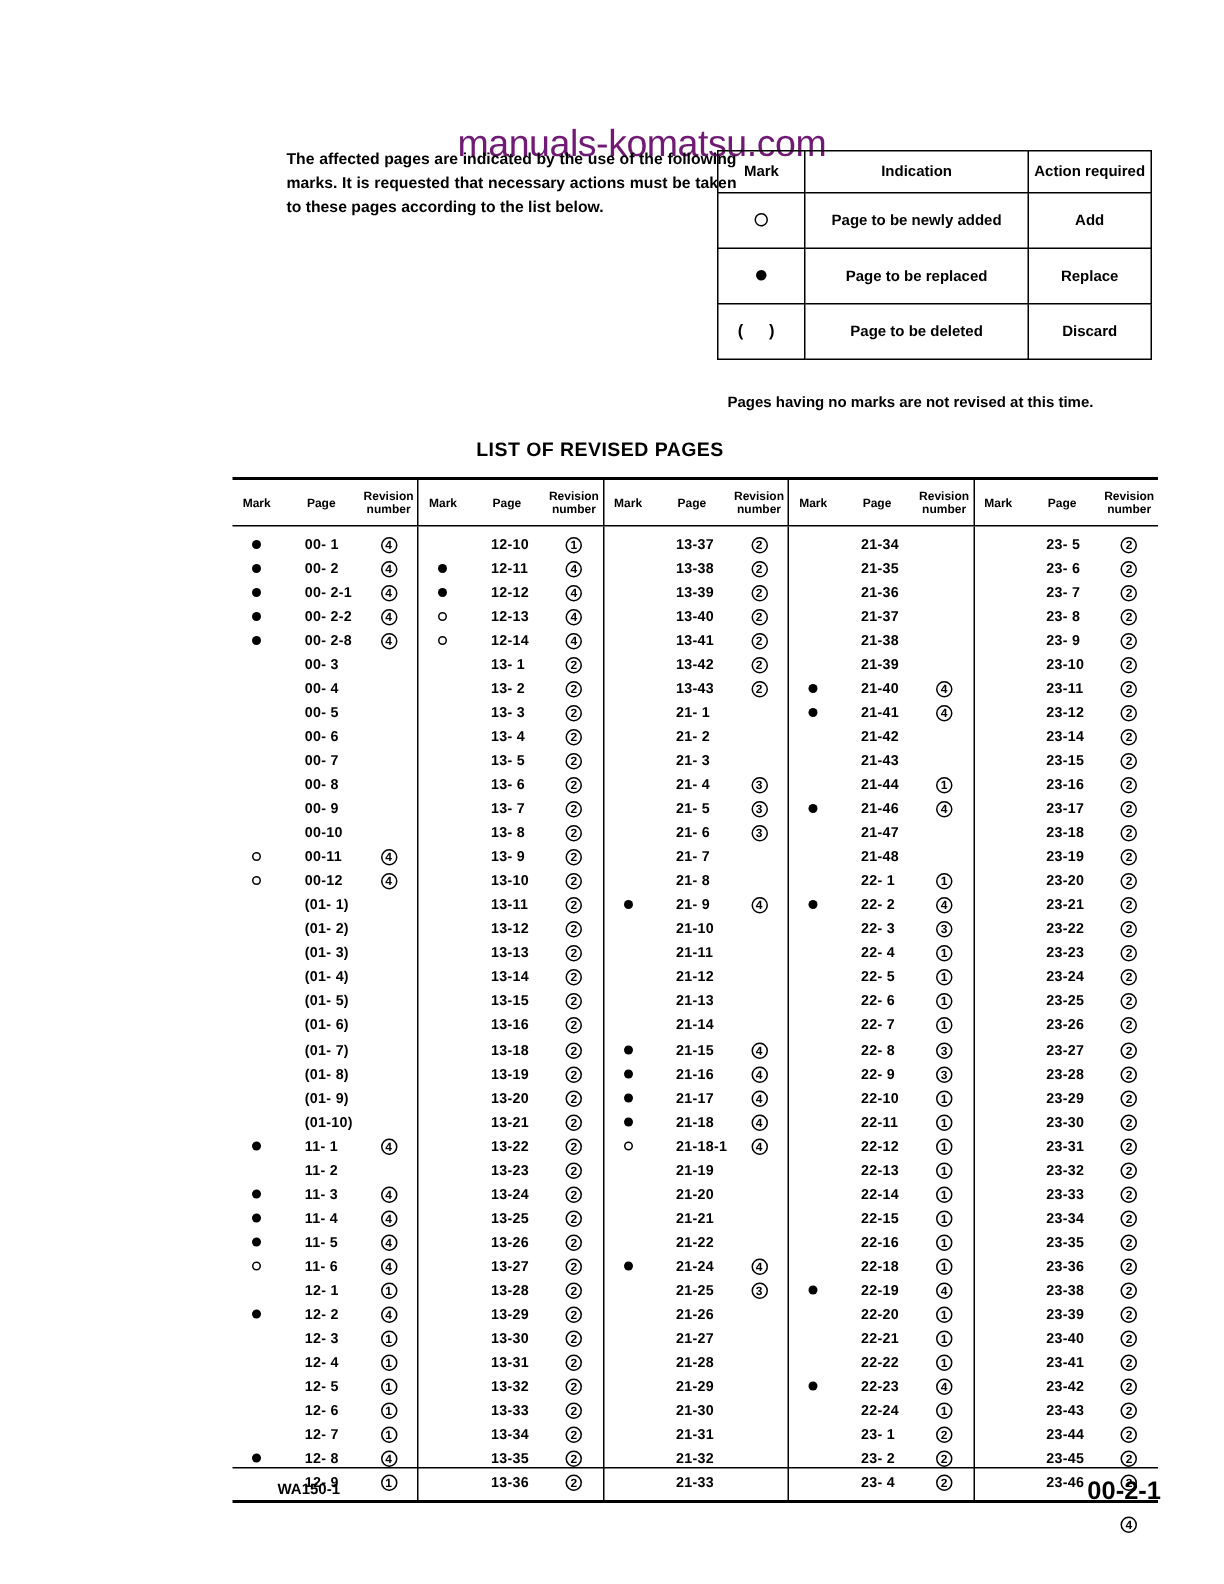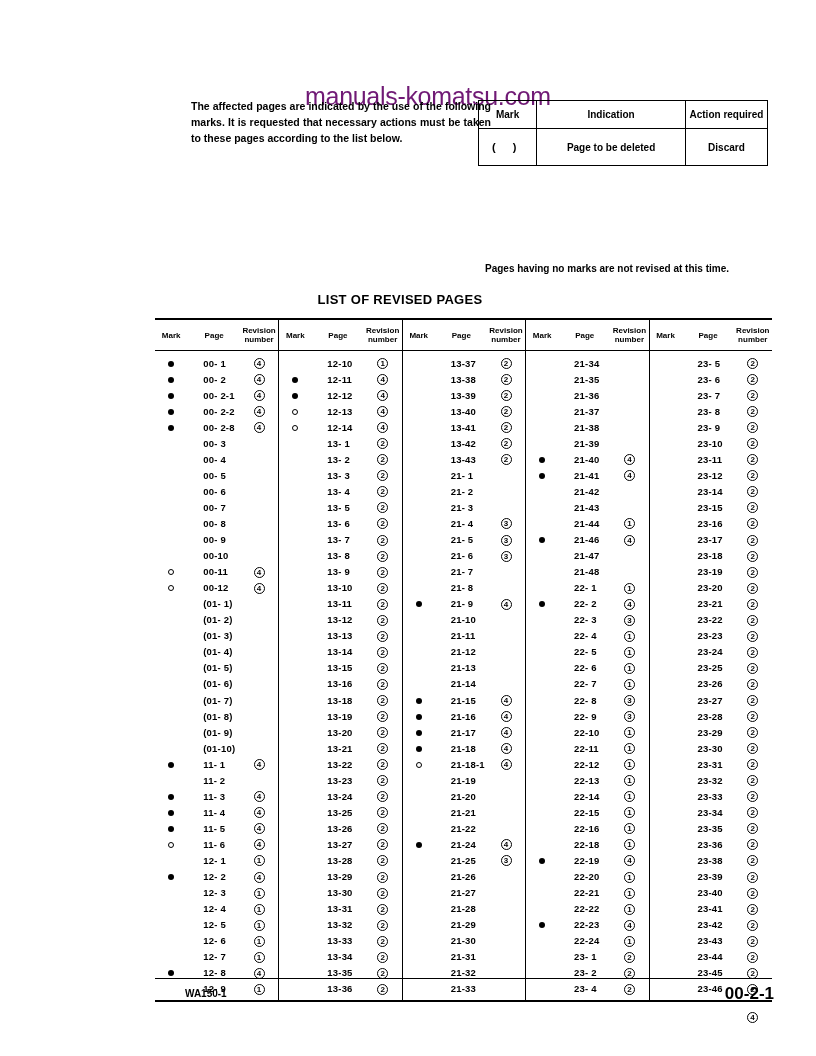--- a/index.html
+++ b/index.html
@@ -231,20 +231,34 @@
     <thead>
       <tr>
         <th class="c-mark">Mark</th>
         <th class="c-ind">Indication</th>
         <th class="c-act">Action required</th>
       </tr>
     </thead>
     <tbody>
       <tr>
         <td class="c-mark">
+          <span class="mark-open"></span>
+        </td>
+        <td class="c-ind">Page to be newly added</td>
+        <td class="c-act">Add</td>
+      </tr>
+      <tr>
+        <td class="c-mark">
+          <span class="mark-filled"></span>
+        </td>
+        <td class="c-ind">Page to be replaced</td>
+        <td class="c-act">Replace</td>
+      </tr>
+      <tr>
+        <td class="c-mark">
           <span class="mark-brace">( )</span>
         </td>
         <td class="c-ind">Page to be deleted</td>
         <td class="c-act">Discard</td>
       </tr>
     </tbody>
   </table>
 
   <div class="note">Pages having no marks are not revised at this time.</div>
 

